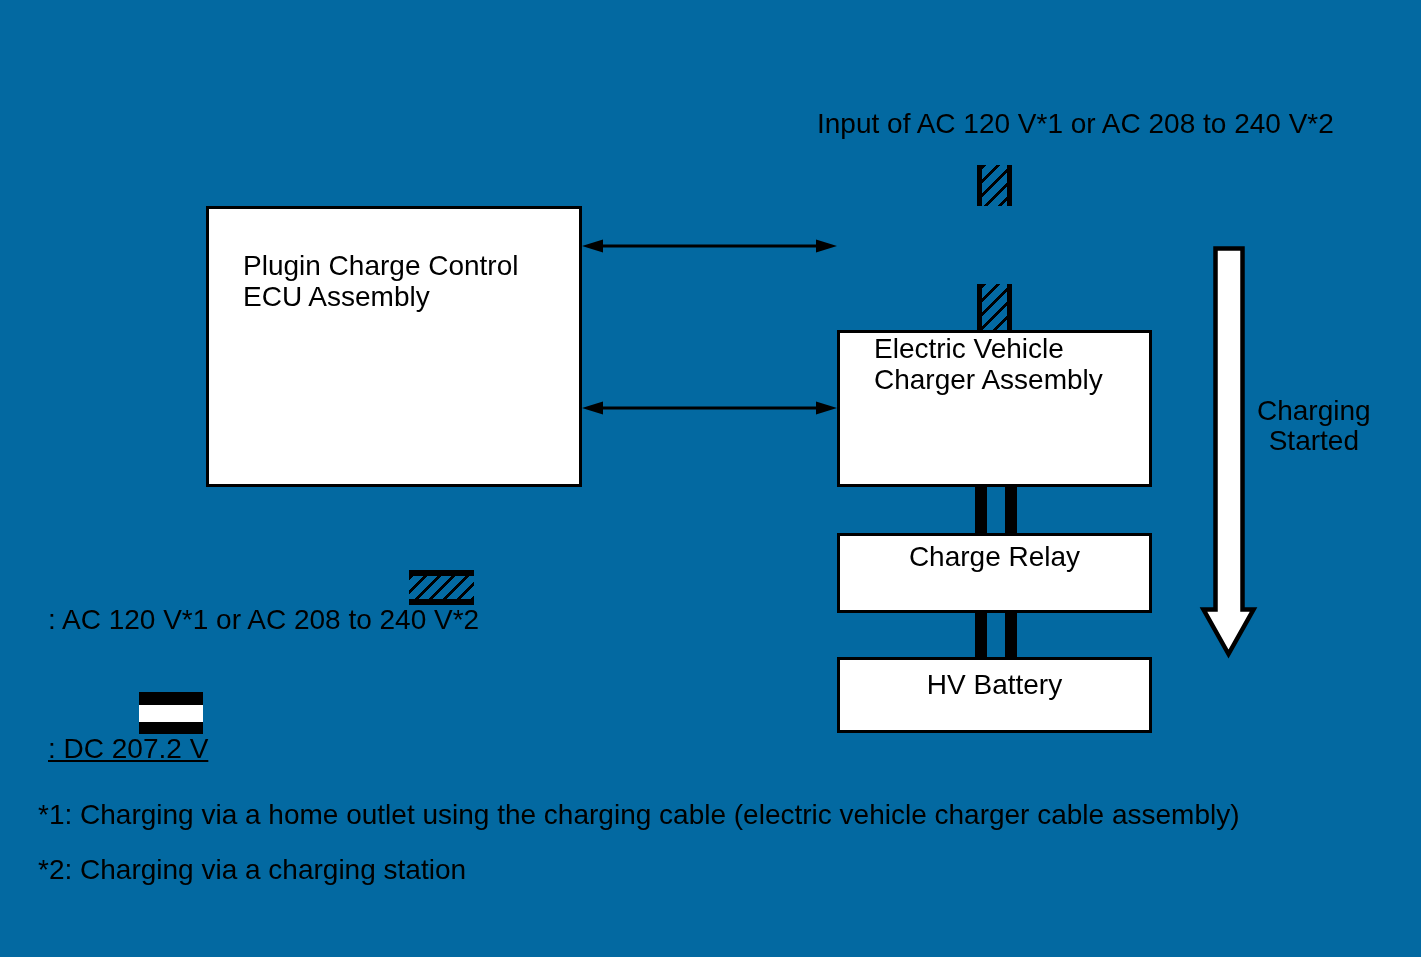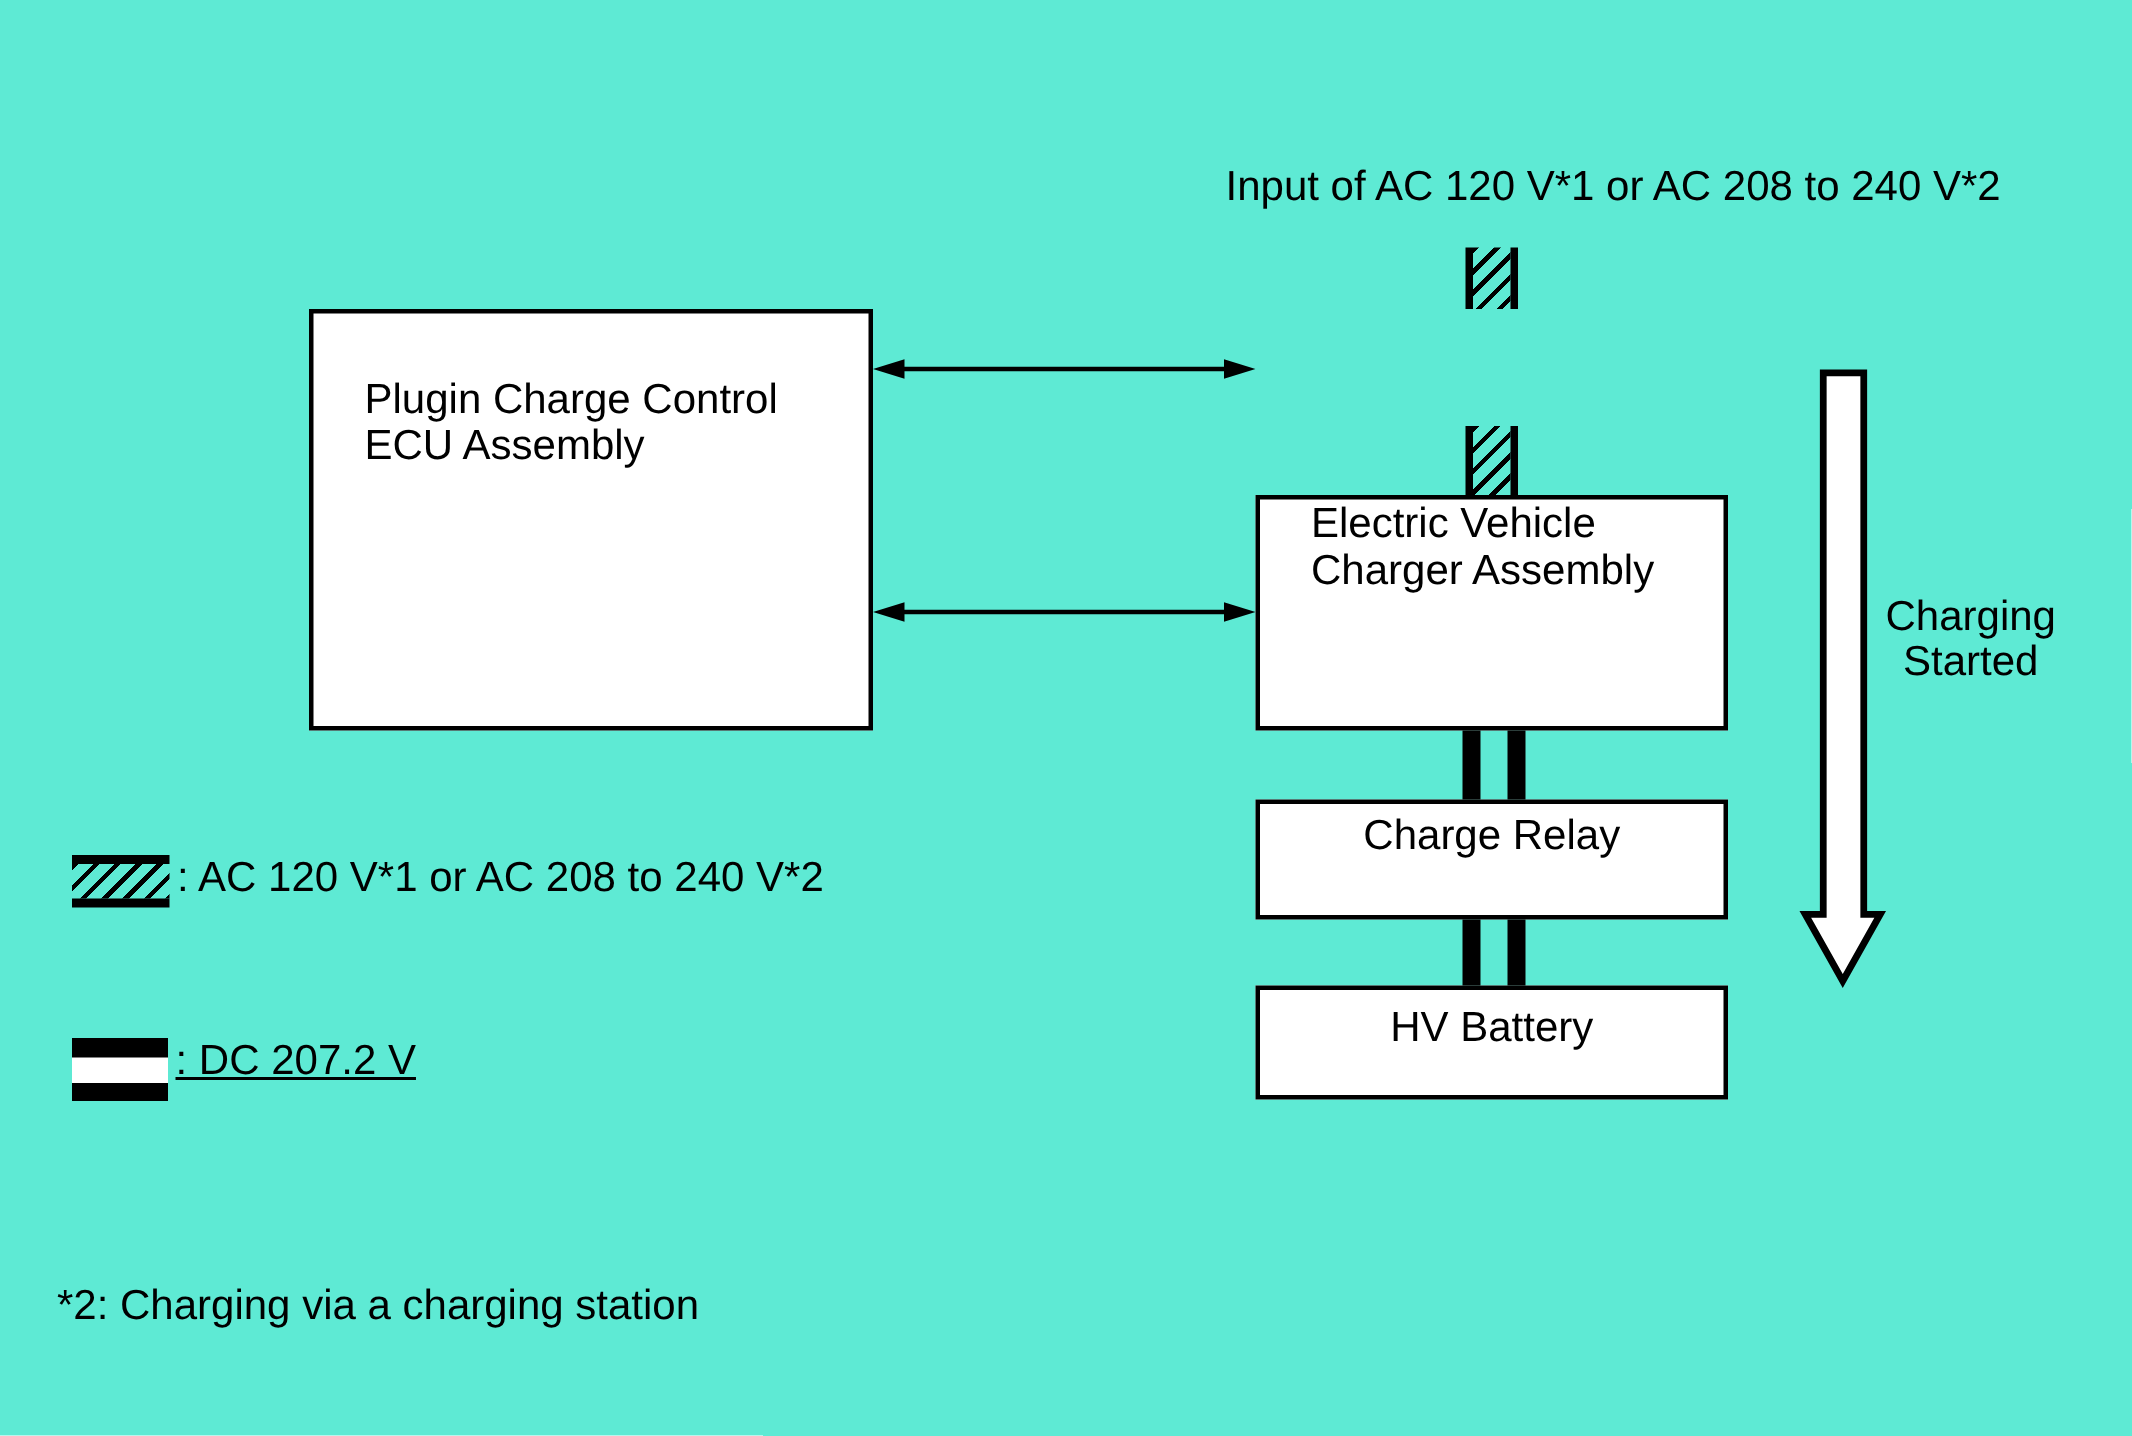--- a/index.html
+++ b/index.html
@@ -4,21 +4,21 @@
 <style>
   html, body {
     margin: 0;
     padding: 0;
     background: #ffffff;
   }
   .canvas {
     position: relative;
     width: 1421px;
     height: 957px;
-    background: #5eead4;
+    background: #0369a1;
     color: #000000;
     font-family: "Liberation Sans", "DejaVu Sans", sans-serif;
     font-size: 28px;
     line-height: 30px;
     overflow: hidden;
   }
   .abs { position: absolute; }
 
   
   .box {
@@ -69,22 +69,23 @@
   
   .flow-arrow { position: absolute; left: 1194px; top: 242px; width: 68px; height: 424px; }
 
   .top-label   { left: 817px;  top: 109px; white-space: nowrap; }
   .flow-label  { left: 1257px; top: 396px; text-align: center; }
 
   
   .legend-row {
     position: absolute;
     display: flex;
-    align-items: flex-start;
+    align-items: flex-end;
     white-space: nowrap;
+    flex-direction: column;
   }
   .legend-row-ac { left: 48px; top: 570px; height: 35px; }
   .legend-row-dc { left: 48px; top: 692px; height: 42px; text-decoration: underline; }
   .swatch-ac {
     width: 65px; height: 35px;
     box-sizing: border-box;
     border-top: 6px solid #000000;
     border-bottom: 6px solid #000000;
     background: repeating-linear-gradient(135deg, #000000 0 3px, transparent 3px 10px);
     margin-right: 5px;
@@ -170,15 +171,16 @@
     <div class="legend-row legend-row-ac">
       <div class="swatch-ac"></div>
       <div>: AC 120 V*1 or AC 208 to 240 V*2</div>
     </div>
     <div class="legend-row legend-row-dc">
       <div class="swatch-dc"></div>
       <div>: DC 207.2 V</div>
     </div>
   </div>
 
+  <div class="abs footnote footnote-1">*1: Charging via a home outlet using the charging cable (electric vehicle charger cable assembly)</div>
   <div class="abs footnote footnote-2">*2: Charging via a charging station</div>
 
 </div>
 
 </body></html>

